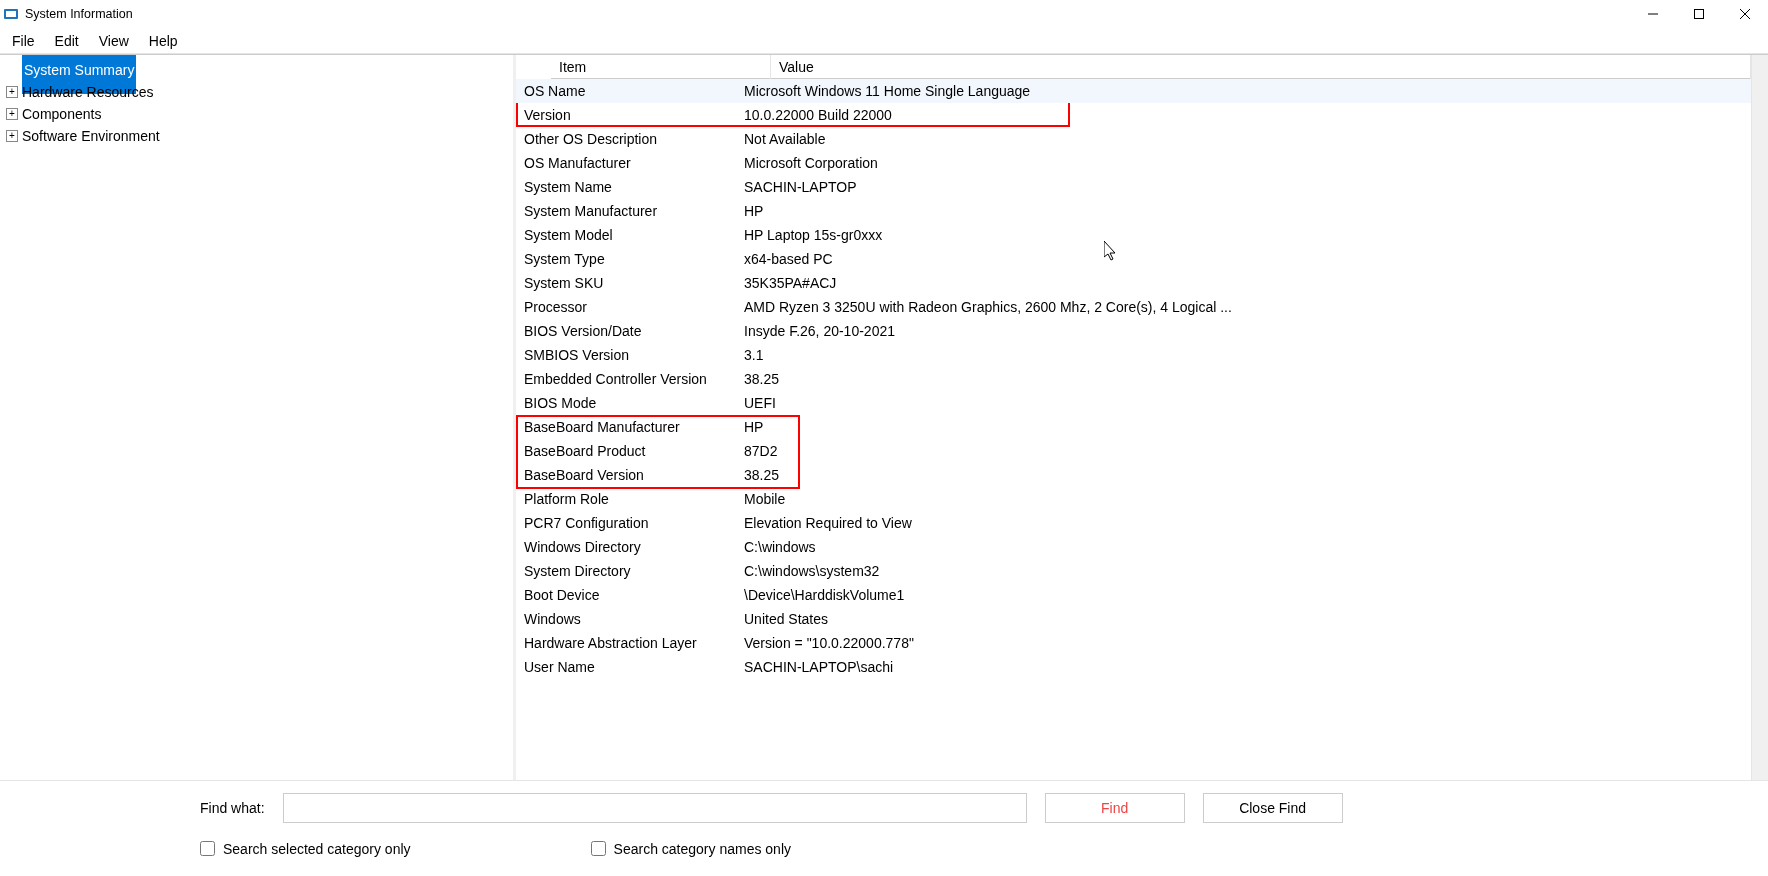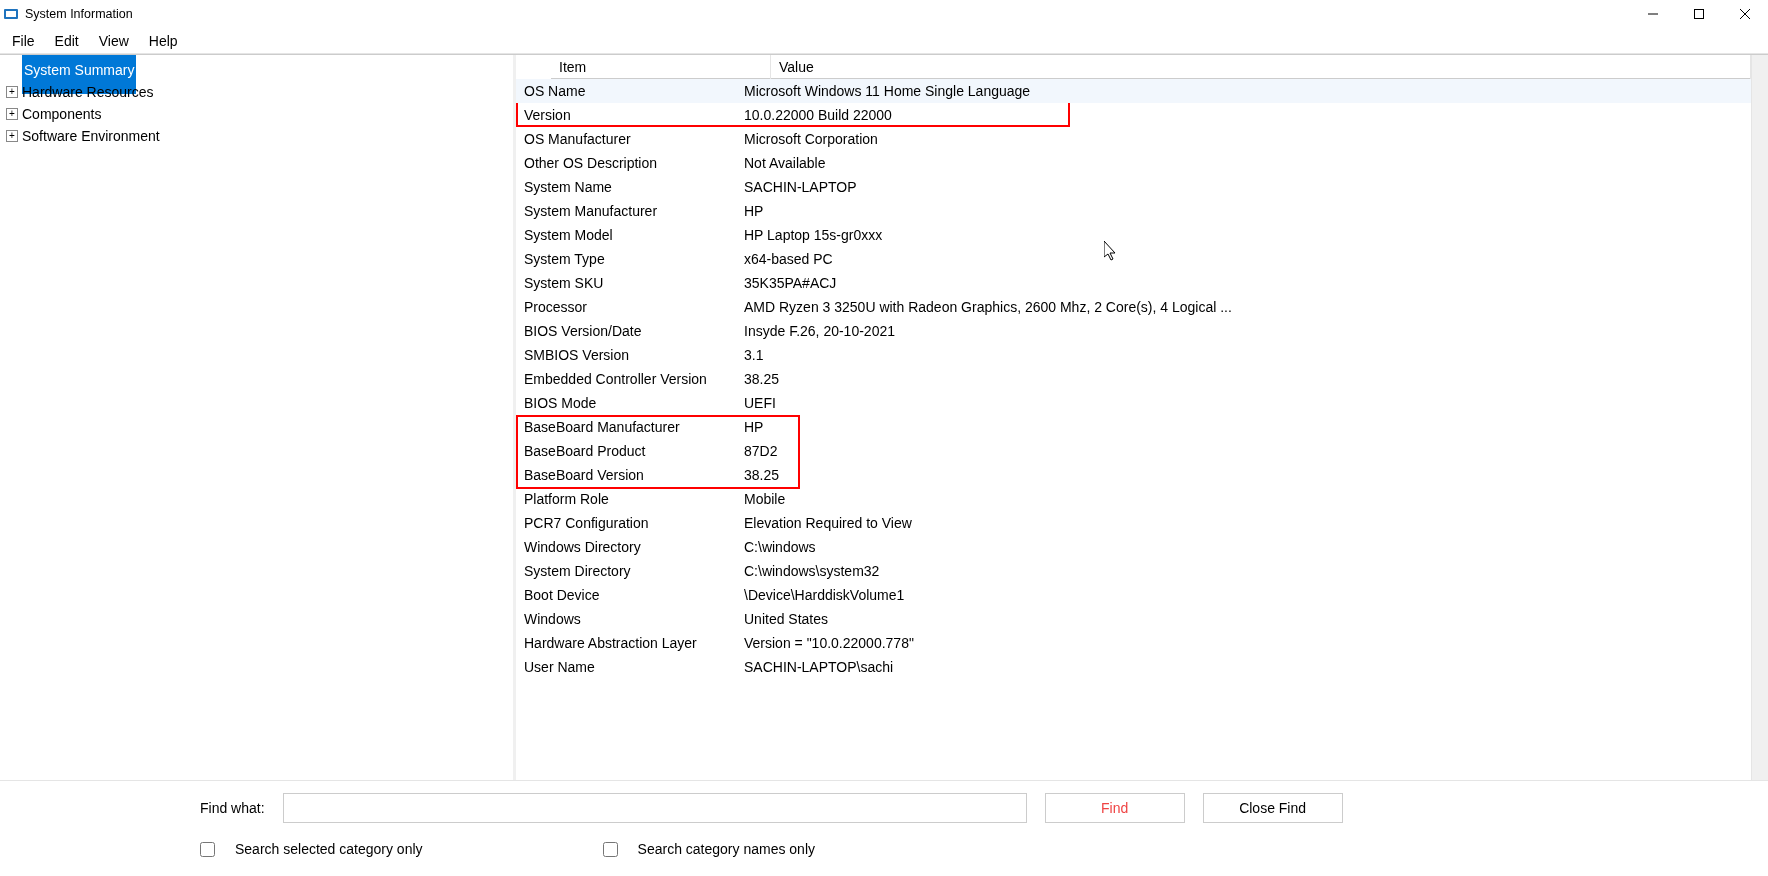--- a/index.html
+++ b/index.html
@@ -31,21 +31,21 @@
   .cell-val { flex: 1; }
   .highlight-box { position: absolute; border: 2px solid #ff0000; pointer-events: none; }
   .scrollbar-v { width: 17px; background: #f0f0f0; border-left: 1px solid #e5e5e5; }
   .bottom-bar { height: 96px; border-top: 1px solid #e5e5e5; padding: 12px 200px 0 200px; }
   .find-row { display: flex; align-items: center; gap: 18px; }
   .find-row label { font-size: 14px; white-space: nowrap; }
   .find-row input[type=text] { width: 744px; height: 30px; border: 1px solid #ccc; padding: 0 6px; font-size: 14px; }
   .btn { height: 30px; width: 140px; border: 1px solid #ccc; background: #fff; font-size: 14px; }
   .btn:disabled { color: #ef4444; }
   .checks-row { display: flex; align-items: center; gap: 180px; margin-top: 18px; }
-  .check { display: flex; align-items: center; gap: 20px; font-size: 14px; }
+  .check { display: flex; align-items: flex-start; gap: 8px; font-size: 14px; }
   .check input { width: 15px; height: 15px; }
   .cursor { position: absolute; pointer-events: none; z-index: 9999; }
 </style>
 </head>
 <body>
 
 <div class="window">
 
   <div class="titlebar">
     <span class="icon">
@@ -113,26 +113,26 @@
           <div class="highlight-box" style="top:336px; left:0; width:284px; height:74px;"></div>
         <div class="row hover-row">
               <div class="cell cell-item">OS Name</div>
               <div class="cell cell-val">Microsoft Windows 11 Home Single Language</div>
             </div>
             <div class="row">
               <div class="cell cell-item">Version</div>
               <div class="cell cell-val">10.0.22000 Build 22000</div>
             </div>
             <div class="row">
+              <div class="cell cell-item">Other OS Description</div>
+              <div class="cell cell-val">Not Available</div>
+            </div>
+            <div class="row">
               <div class="cell cell-item">OS Manufacturer</div>
               <div class="cell cell-val">Microsoft Corporation</div>
-            </div>
-            <div class="row">
-              <div class="cell cell-item">Other OS Description</div>
-              <div class="cell cell-val">Not Available</div>
             </div>
             <div class="row">
               <div class="cell cell-item">System Name</div>
               <div class="cell cell-val">SACHIN-LAPTOP</div>
             </div>
             <div class="row">
               <div class="cell cell-item">System Manufacturer</div>
               <div class="cell cell-val">HP</div>
             </div>
             <div class="row">

